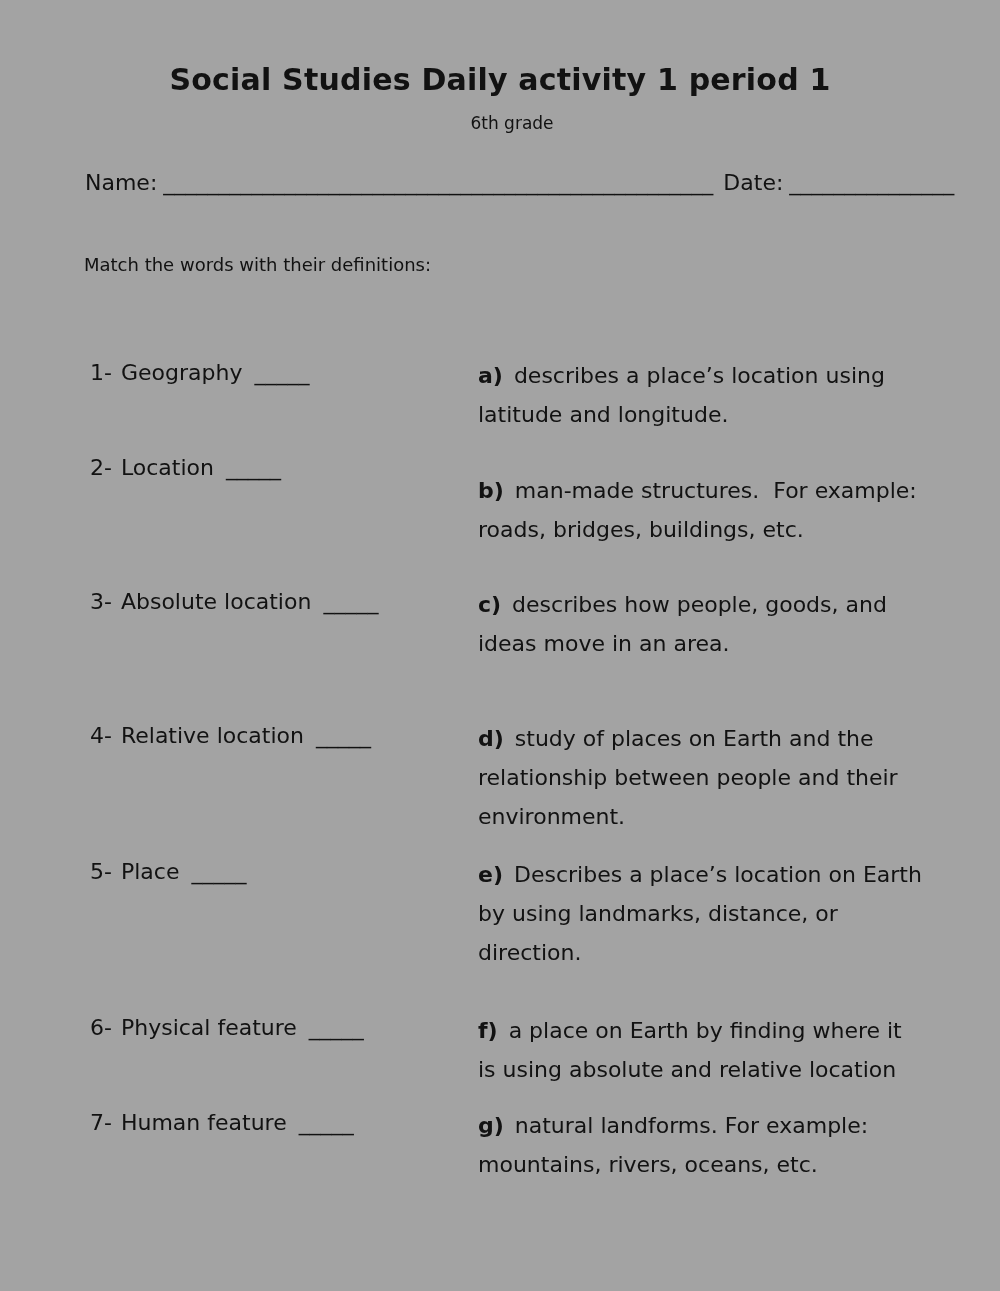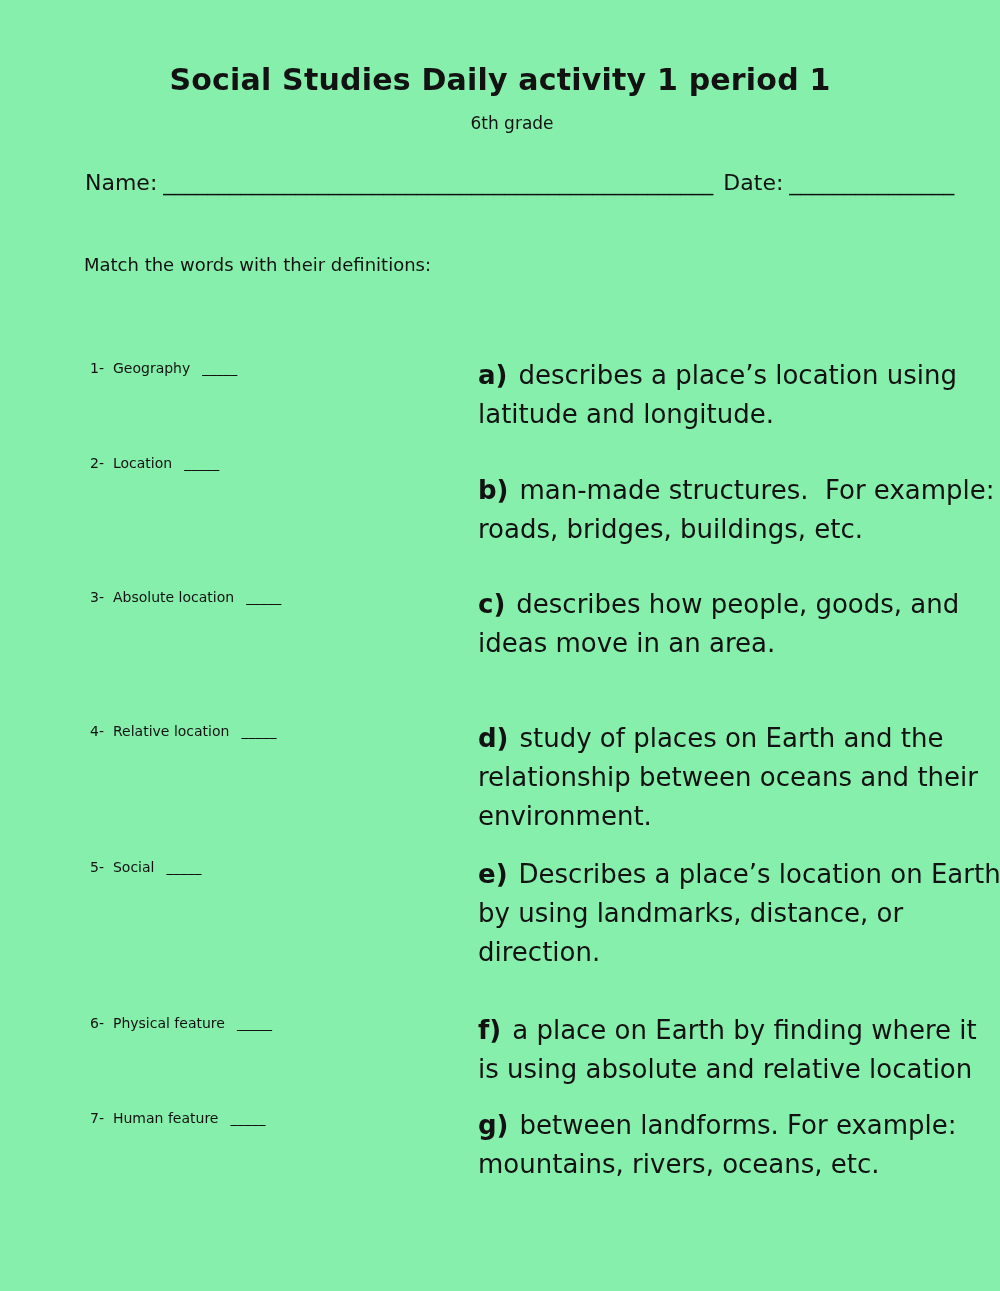--- a/index.html
+++ b/index.html
@@ -5,21 +5,21 @@
   html, body {
     margin: 0;
     padding: 0;
     background: #e9e9e9;
   }
   .page {
     position: relative;
     width: 1000px;
     height: 1291px;
     margin: 0 auto;
-    background: #86efac;
+    background: #a3a3a3;
     font-family: "DejaVu Sans", sans-serif;
     color: #121212;
     overflow: hidden;
   }
   .title {
     position: absolute;
     top: 62px;
     left: 0;
     width: 100%;
     text-align: center;
@@ -52,29 +52,29 @@
   }
   .instructions {
     position: absolute;
     top: 254px;
     left: 84px;
     font-size: 18px;
   }
   .term {
     position: absolute;
     left: 90px;
-    font-size: 14px;
+    font-size: 22px;
     white-space: nowrap;
   }
   .term .lbl { margin-left: 9px; }
   .term .blank { margin-left: 12px; }
   .def {
     position: absolute;
     left: 478px;
-    font-size: 26px;
+    font-size: 22px;
     line-height: 39px;
   }
   .dline { white-space: pre; }
   .letter {
     font-weight: 700;
     margin-right: 11px;
   }
   
   .t1 { top: 360px; }  .d1 { top: 356px; }
   .t2 { top: 455px; }  .d2 { top: 471px; }
@@ -120,42 +120,42 @@
   <div class="def d3">
     <div class="dline"><span class="letter">c)</span><span>describes how people, goods, and</span></div>
     <div class="dline">ideas move in an area.</div>
   </div>
 
   <div class="term t4">
     <span>4-</span><span class="lbl">Relative location</span><span class="blank">_____</span>
   </div>
   <div class="def d4">
     <div class="dline"><span class="letter">d)</span><span>study of places on Earth and the</span></div>
-    <div class="dline">relationship between oceans and their</div>
+    <div class="dline">relationship between people and their</div>
     <div class="dline">environment.</div>
   </div>
 
   <div class="term t5">
-    <span>5-</span><span class="lbl">Social</span><span class="blank">_____</span>
+    <span>5-</span><span class="lbl">Place</span><span class="blank">_____</span>
   </div>
   <div class="def d5">
     <div class="dline"><span class="letter">e)</span><span>Describes a place’s location on Earth</span></div>
     <div class="dline">by using landmarks, distance, or</div>
     <div class="dline">direction.</div>
   </div>
 
   <div class="term t6">
     <span>6-</span><span class="lbl">Physical feature</span><span class="blank">_____</span>
   </div>
   <div class="def d6">
     <div class="dline"><span class="letter">f)</span><span>a place on Earth by finding where it</span></div>
     <div class="dline">is using absolute and relative location</div>
   </div>
 
   <div class="term t7">
     <span>7-</span><span class="lbl">Human feature</span><span class="blank">_____</span>
   </div>
   <div class="def d7">
-    <div class="dline"><span class="letter">g)</span><span>between landforms. For example:</span></div>
+    <div class="dline"><span class="letter">g)</span><span>natural landforms. For example:</span></div>
     <div class="dline">mountains, rivers, oceans, etc.</div>
   </div>
 
 </div>
 
 </body></html>

